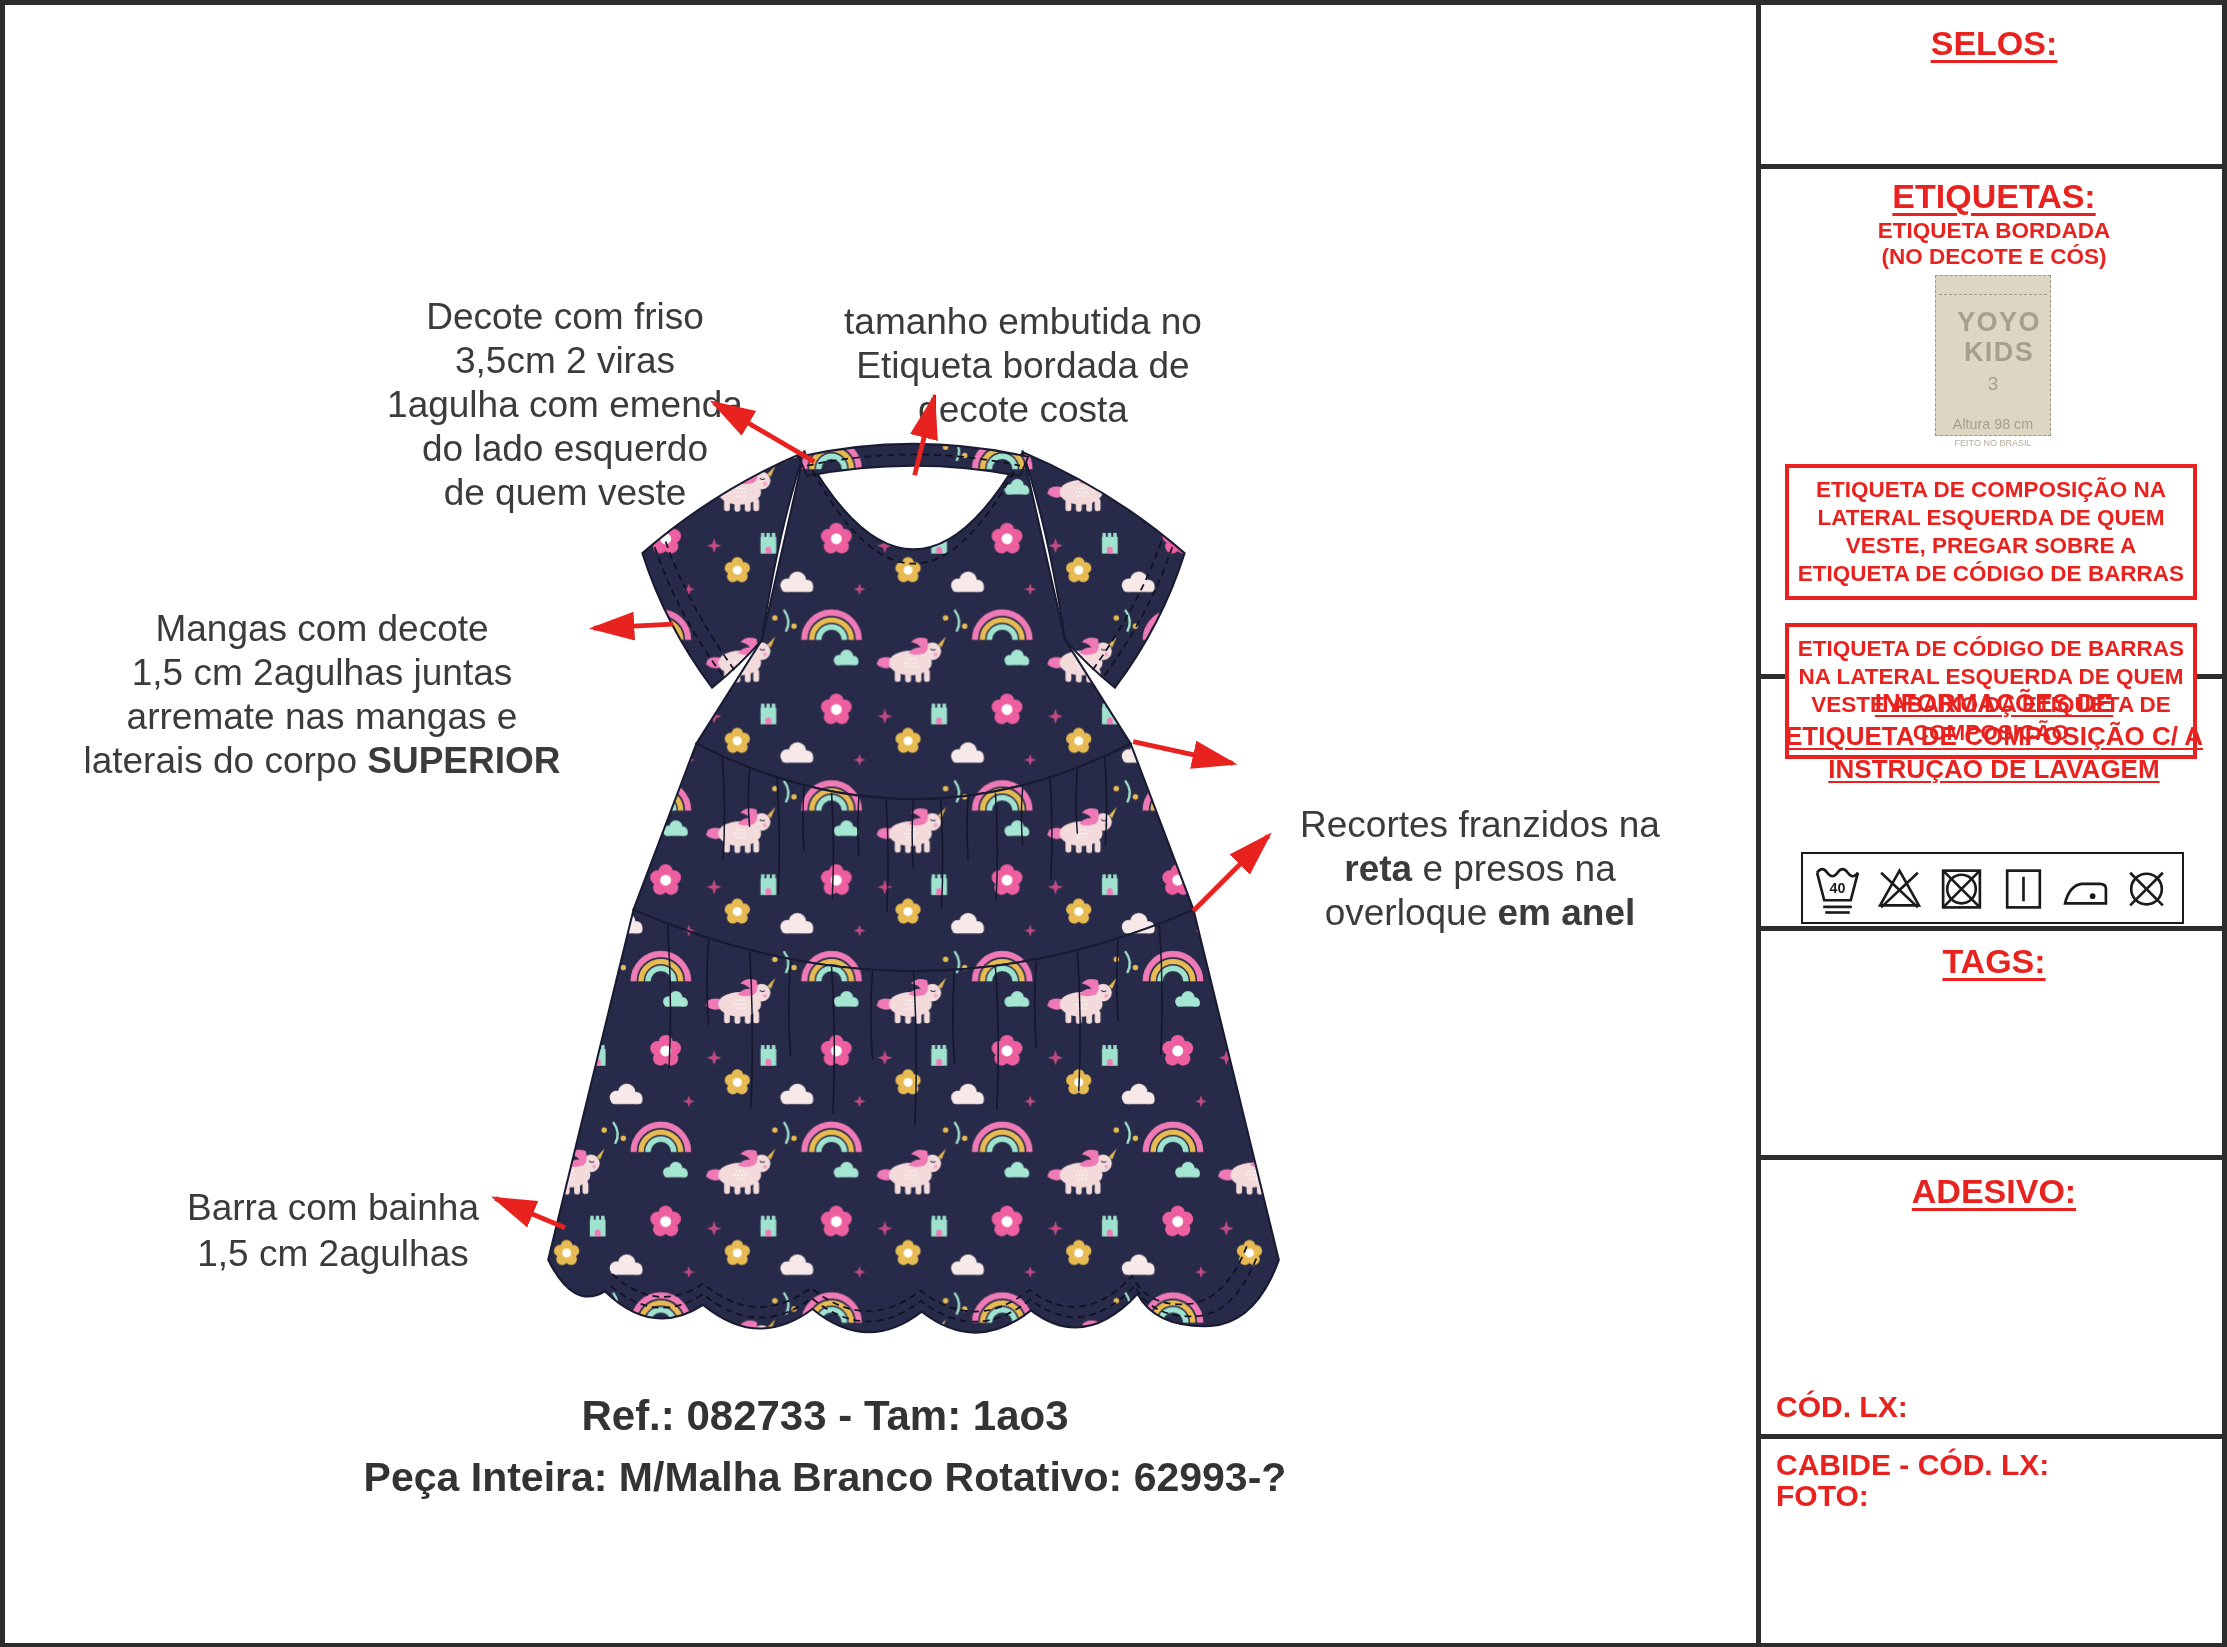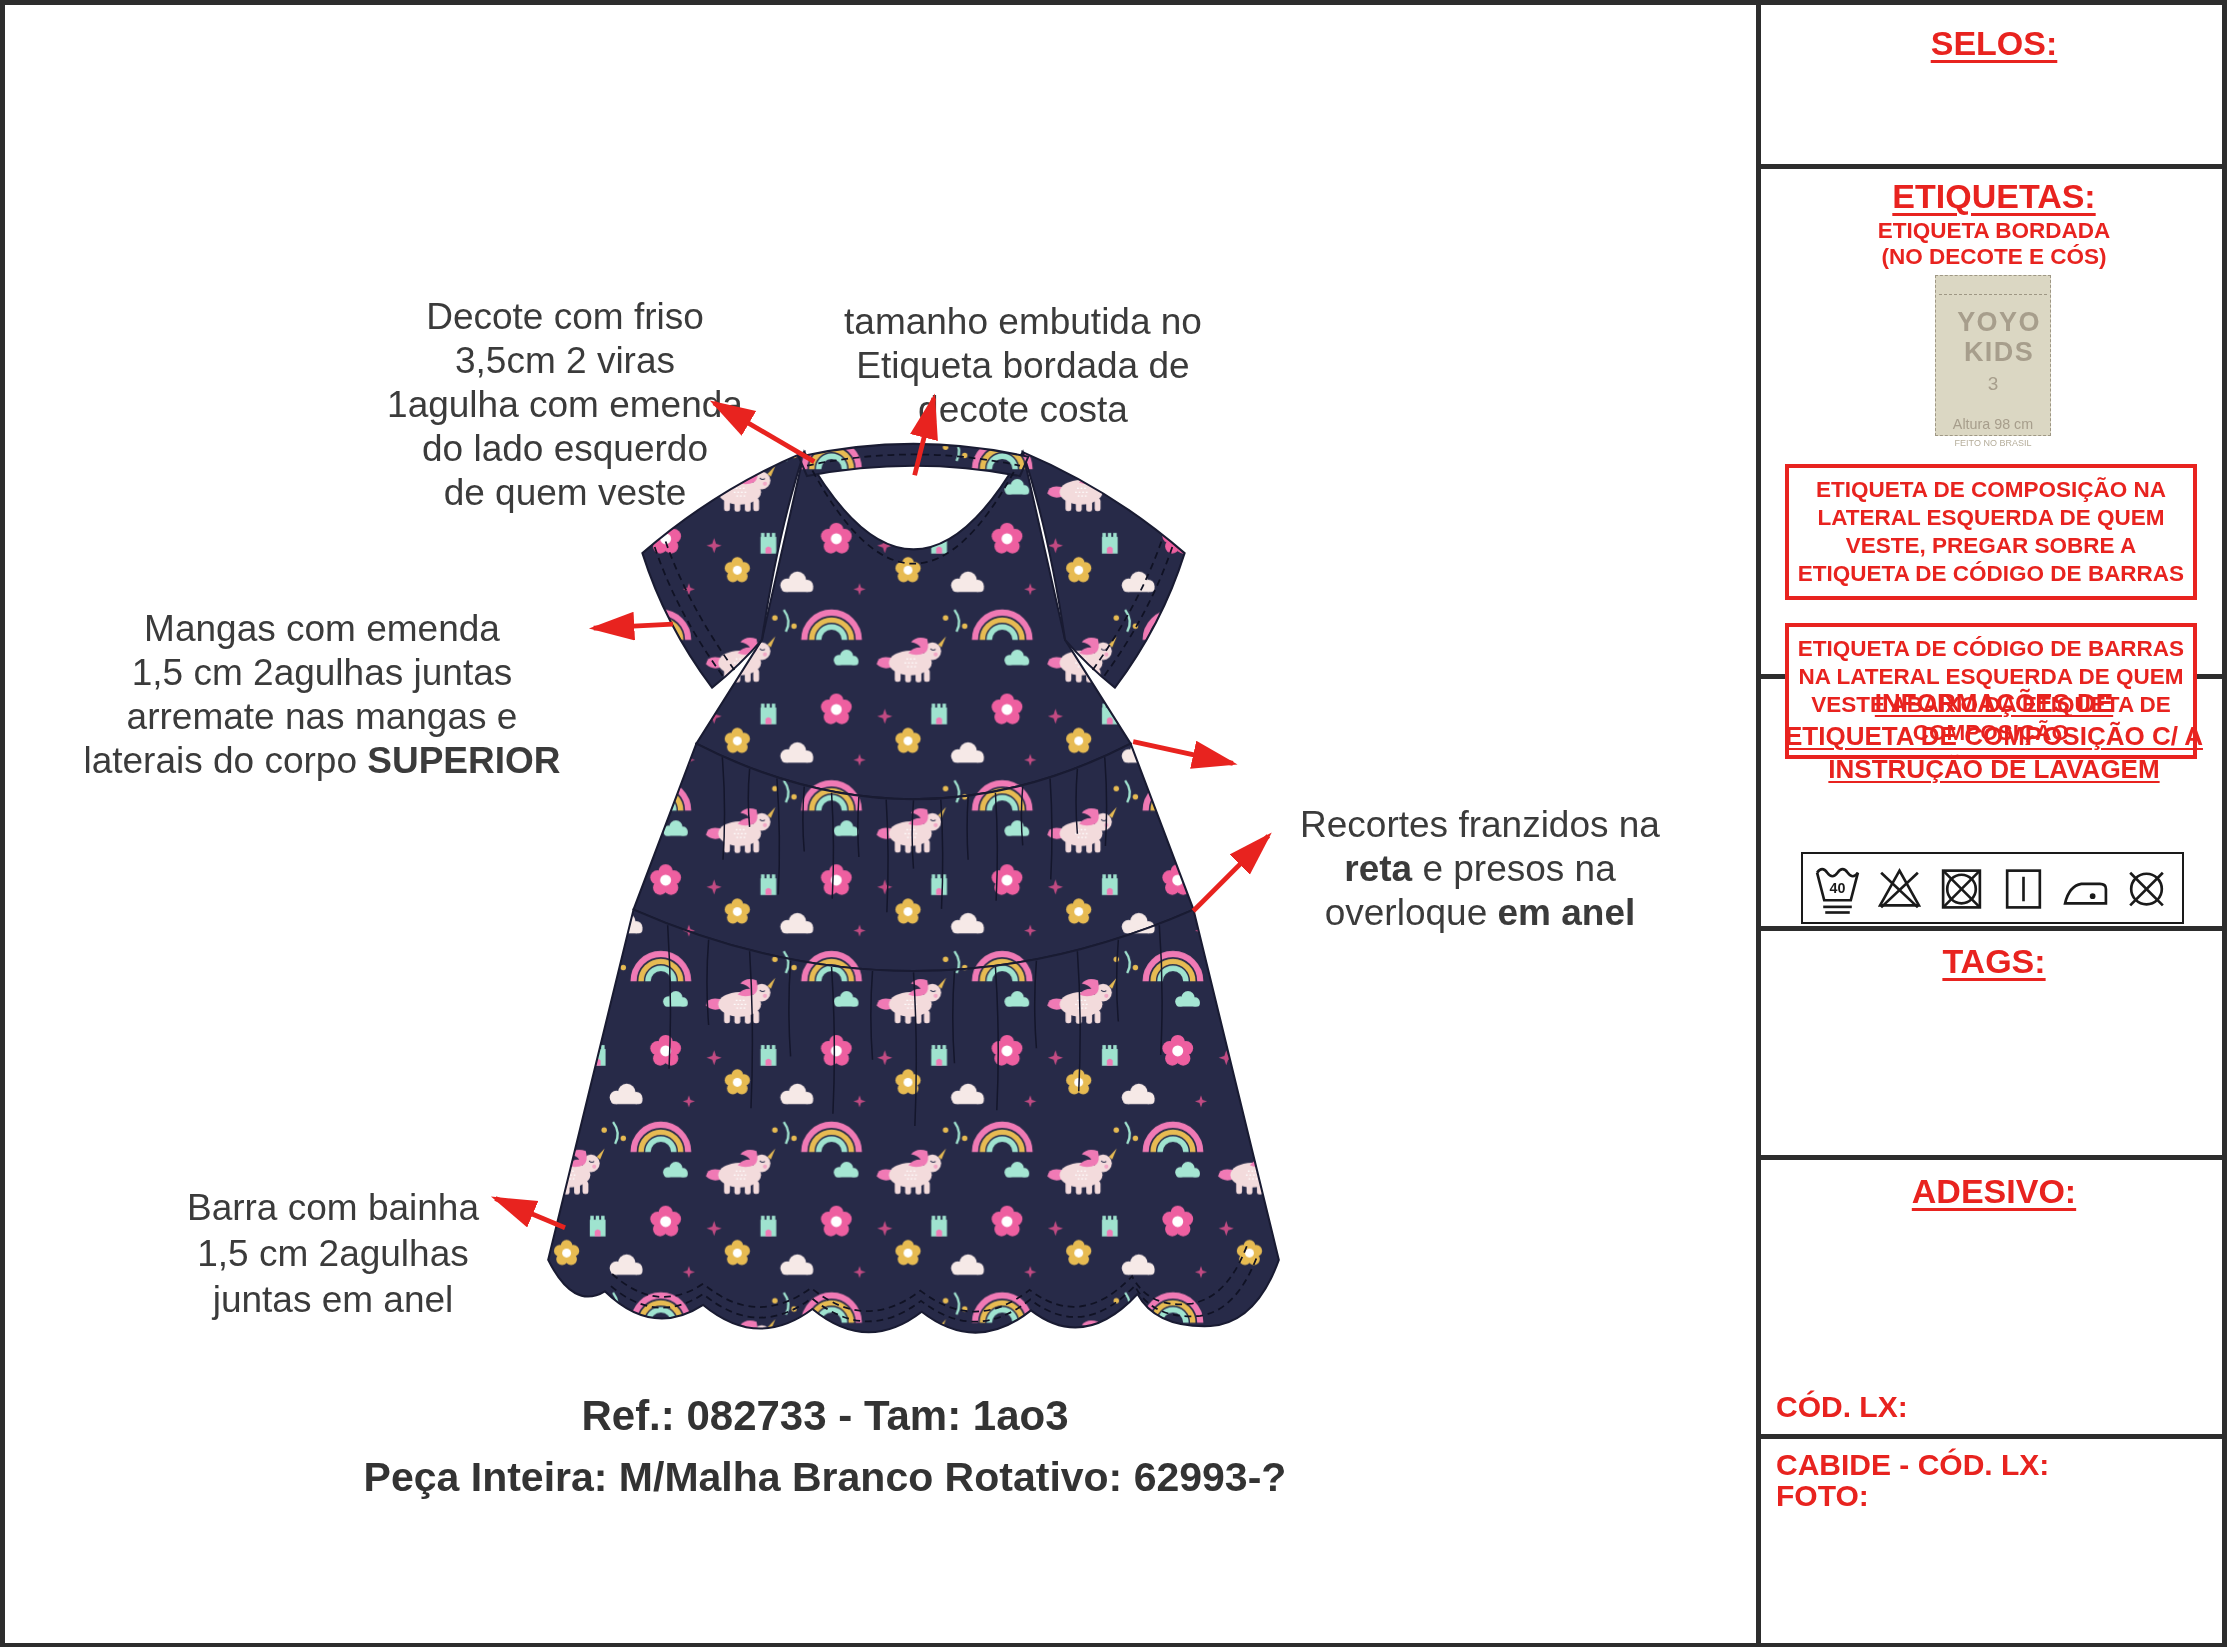--- a/index.html
+++ b/index.html
@@ -44,36 +44,35 @@
     <div>de quem veste</div>
   </div>
 
   <div class="ann" style="left:745px; top:254px; width:546px;">
     <div>tamanho embutida no</div>
     <div>Etiqueta bordada de</div>
     <div>decote costa</div>
   </div>
 
   <div class="ann" style="left:44px; top:561px; width:546px;">
-    <div>Mangas com emenda</div>
+    <div>Mangas com decote</div>
     <div>1,5 cm 2agulhas juntas</div>
     <div>arremate nas mangas e</div>
     <div><span>laterais do corpo </span><b>SUPERIOR</b></div>
   </div>
 
   <div class="ann" style="left:1202px; top:757px; width:546px;">
     <div>Recortes franzidos na</div>
     <div><b>reta</b><span> e presos na</span></div>
     <div><span>overloque</span><b> em anel</b></div>
   </div>
 
   <div class="ann" style="left:55px; top:1139px; width:546px; line-height:46px;">
     <div>Barra com bainha</div>
     <div>1,5 cm 2agulhas</div>
-    <div>juntas em anel</div>
   </div>
 
   <div class="ref" style="left:205px; top:1387px; width:1230px; font-size:42px;">Ref.: 082733 - Tam: 1ao3</div>
   <div class="ref" style="left:205px; top:1449px; width:1230px;">Peça Inteira: M/Malha Branco Rotativo: 62993-?</div>
 
   <svg class="overlay" style="left:526px; top:430px;" width="765" height="915" viewBox="0 0 1120 1340">
     <defs>
       <g id="uni">
         <path d="M22,36 Q2,32 0,46 Q10,56 25,50 Z" fill="#f07ab5"></path>
         <rect x="28" y="54" width="9" height="19" rx="3.5" fill="#f3dbdc"></rect>

